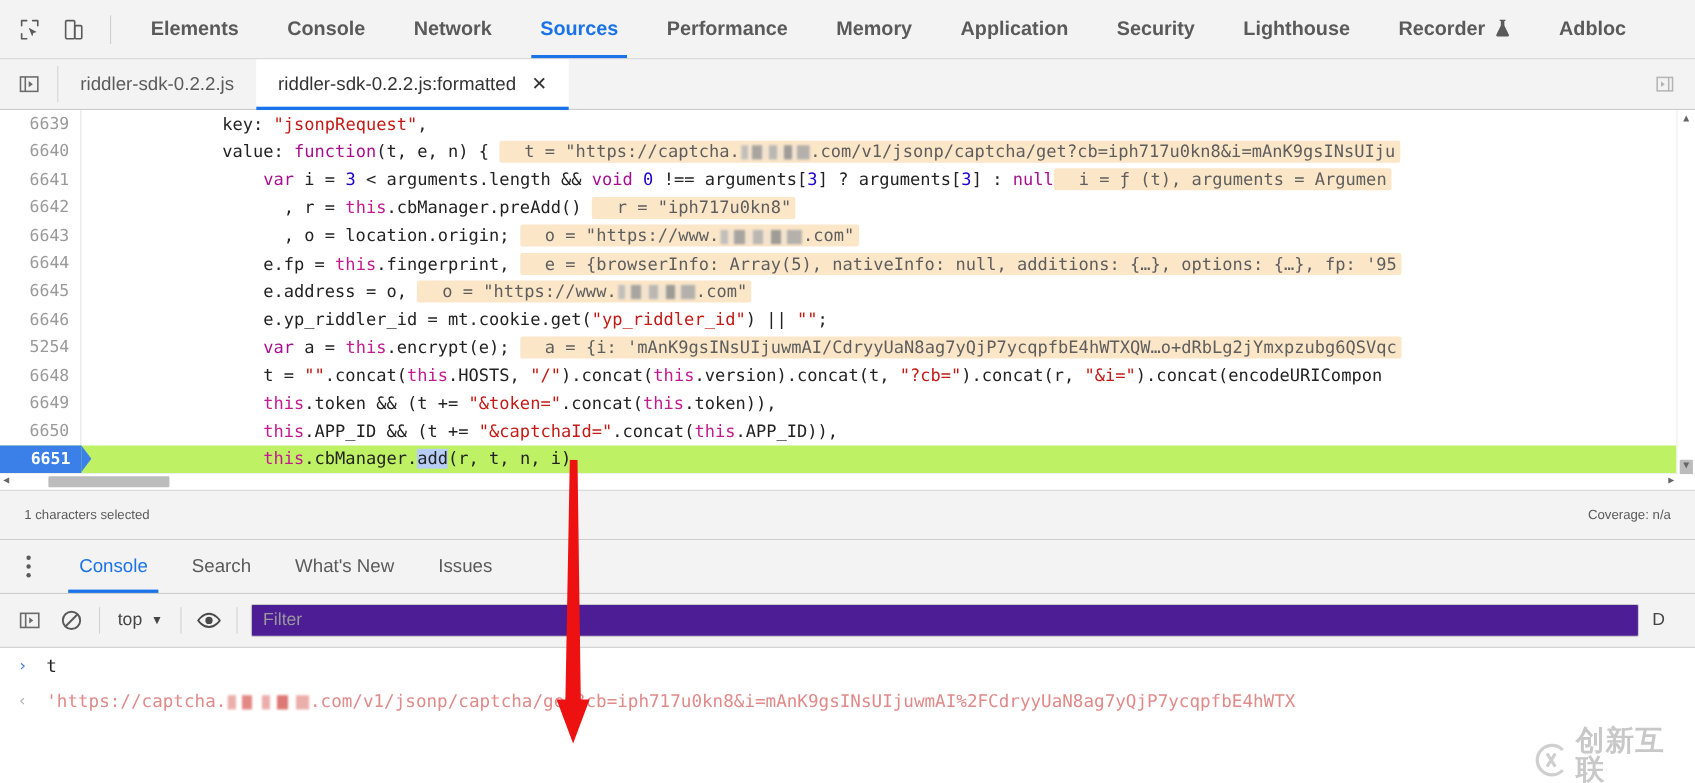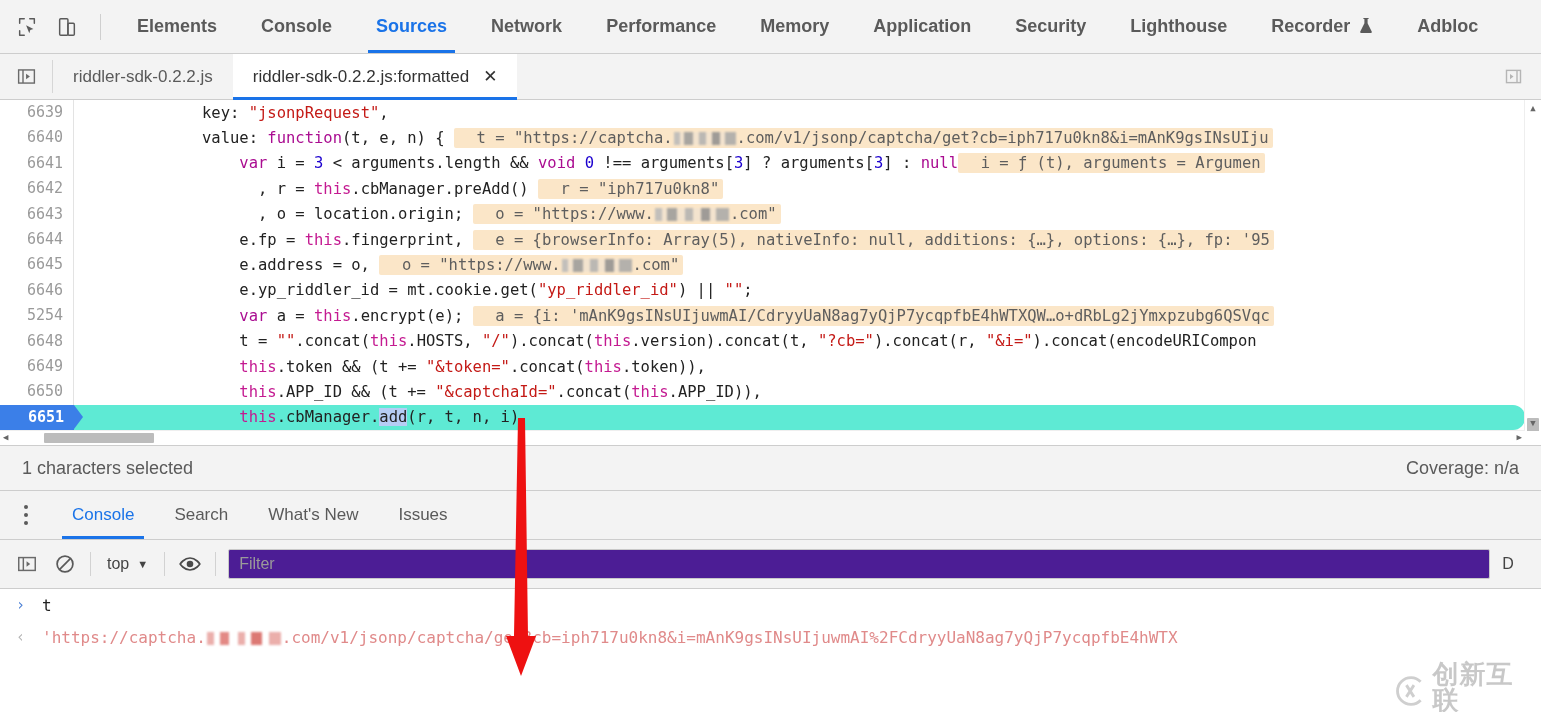--- a/index.html
+++ b/index.html
@@ -56,21 +56,21 @@
   
   .editor{
     position:relative;height:345px;background:#fff;overflow:hidden;
     font-family:"DejaVu Sans Mono","Liberation Mono",monospace;
     font-size:15.5px;
   }
   .code-scroll{position:absolute;inset:0 16px 14px 0;overflow:hidden;}
   .line{
     display:flex;align-items:center;height:25.4px;white-space:pre;position:relative;
   }
-  .line.current{background:#5eead4;border-radius:12px;}
+  .line.current{background:#bef264;}
   .line.current .ln{background:#3b7fe8;color:#fff;font-weight:bold;}
   .ln{
     width:74px;min-width:74px;text-align:right;padding-right:10px;box-sizing:border-box;
     color:#9a9a9a;font-size:15px;position:relative;
     border-right:1px solid #e3e3e3;height:25.4px;line-height:25.4px;
   }
   .line.current .ln{border-right:none;}
   .line.current .ln:after{
     content:"";position:absolute;right:-9px;top:0;width:0;height:0;
     border-top:12.7px solid transparent;border-bottom:12.7px solid transparent;
@@ -106,21 +106,21 @@
   .hscroll{position:absolute;left:0;right:16px;bottom:0;height:14px;background:#fff;border-top:1px solid #efefef;}
   .hs-arrow{position:absolute;left:3px;top:1px;font-size:9px;color:#666;}
   .hs-arrow.r{left:auto;right:3px;}
   .hs-thumb{position:absolute;left:44px;top:2px;width:110px;height:10px;background:#bcbcbc;border-radius:1px;}
   .corner-box{position:absolute;right:0;bottom:0;width:16px;height:14px;background:#fff;}
 
   
   .statusbar{
     display:flex;align-items:center;height:44px;
     background:#f3f3f3;border-top:1px solid #cdcdcd;border-bottom:1px solid #cdcdcd;
-    padding:0 22px;font-size:18px;color:#5a5a5a;
+    padding:0 22px;font-size:12px;color:#5a5a5a;
   }
   .status-right{margin-left:auto;color:#5a5a5a;}
 
   
   .drawerbar{
     display:flex;align-items:stretch;height:48px;background:#f3f3f3;
     border-bottom:1px solid #cdcdcd;
   }
   .dots{
     width:52px;display:flex;flex-direction:column;align-items:center;justify-content:center;gap:4px;cursor:pointer;
@@ -191,25 +191,25 @@
       </div>
       <div class="tb-sep"></div>
     </div>
     <div class="maintabs" id="main-tabs">
         <div class="mtab">
           <span>Elements</span>
         </div>
         <div class="mtab">
           <span>Console</span>
         </div>
+        <div class="mtab">
+          <span>Network</span>
+        </div>
         <div class="mtab active">
           <span>Sources</span>
-        </div>
-        <div class="mtab">
-          <span>Network</span>
         </div>
         <div class="mtab">
           <span>Performance</span>
         </div>
         <div class="mtab">
           <span>Memory</span>
         </div>
         <div class="mtab">
           <span>Application</span>
         </div>

